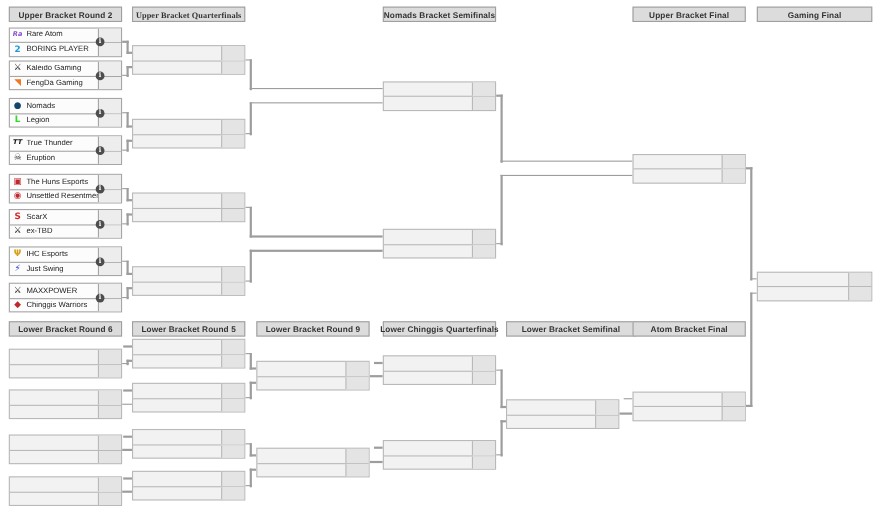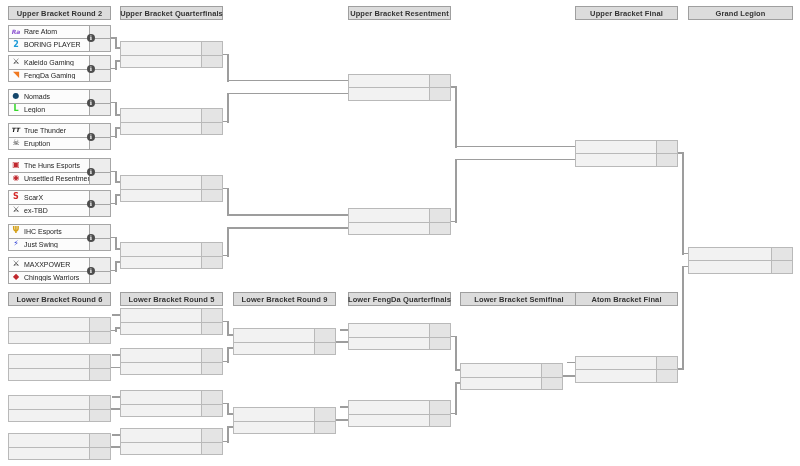--- a/index.html
+++ b/index.html
@@ -144,21 +144,21 @@
         <span class="tname">MAXXPOWER</span>
         <span class="score"></span>
       </div>
       <div class="slot">
         <span class="logo" data-glyphlen="1" style="color: rgb(192, 39, 45);">◆</span>
         <span class="tname">Chinggis Warriors</span>
         <span class="score"></span>
       </div>
       <span class="info">i</span>
     </div>
-    <div class="hdr" style="left: 120px; top: 6px; width: 103px;">Upper Bracket Quarterfinals</div>
+    <div class="hdr" style="left: 120px; top: 6px; width: 103px; font-family: Liberation Serif, serif;">Upper Bracket Quarterfinals</div>
     <div class="match empty" style="left: 120px; top: 41px; width: 103px;">
       <div class="slot">
         <span class="tname"></span>
         <span class="score"></span>
       </div>
       <div class="slot">
         <span class="tname"></span>
         <span class="score"></span>
       </div>
     </div>
@@ -185,21 +185,21 @@
     <div class="match empty" style="left: 120px; top: 242px; width: 103px;">
       <div class="slot">
         <span class="tname"></span>
         <span class="score"></span>
       </div>
       <div class="slot">
         <span class="tname"></span>
         <span class="score"></span>
       </div>
     </div>
-    <div class="hdr" style="left: 348px; top: 6px; width: 103px;">Upper Bracket Resentment</div>
+    <div class="hdr" style="left: 348px; top: 6px; width: 103px;">Nomads Bracket Semifinals</div>
     <div class="match empty" style="left: 348px; top: 73.5px; width: 103px;">
       <div class="slot">
         <span class="tname"></span>
         <span class="score"></span>
       </div>
       <div class="slot">
         <span class="tname"></span>
         <span class="score"></span>
       </div>
     </div>
@@ -217,21 +217,21 @@
     <div class="match empty" style="left: 575px; top: 139.5px; width: 103px;">
       <div class="slot">
         <span class="tname"></span>
         <span class="score"></span>
       </div>
       <div class="slot">
         <span class="tname"></span>
         <span class="score"></span>
       </div>
     </div>
-    <div class="hdr" style="left: 688px; top: 6px; width: 105px;">Grand Legion</div>
+    <div class="hdr" style="left: 688px; top: 6px; width: 105px;">Gaming Final</div>
     <div class="match empty" style="left: 688px; top: 246.5px; width: 105px;">
       <div class="slot">
         <span class="tname"></span>
         <span class="score"></span>
       </div>
       <div class="slot">
         <span class="tname"></span>
         <span class="score"></span>
       </div>
     </div>
@@ -331,21 +331,21 @@
     <div class="match empty" style="left: 233px; top: 407px; width: 103px;">
       <div class="slot">
         <span class="tname"></span>
         <span class="score"></span>
       </div>
       <div class="slot">
         <span class="tname"></span>
         <span class="score"></span>
       </div>
     </div>
-    <div class="hdr" style="left: 348px; top: 292px; width: 103px;">Lower FengDa Quarterfinals</div>
+    <div class="hdr" style="left: 348px; top: 292px; width: 103px;">Lower Chinggis Quarterfinals</div>
     <div class="match empty" style="left: 348px; top: 323px; width: 103px;">
       <div class="slot">
         <span class="tname"></span>
         <span class="score"></span>
       </div>
       <div class="slot">
         <span class="tname"></span>
         <span class="score"></span>
       </div>
     </div>

